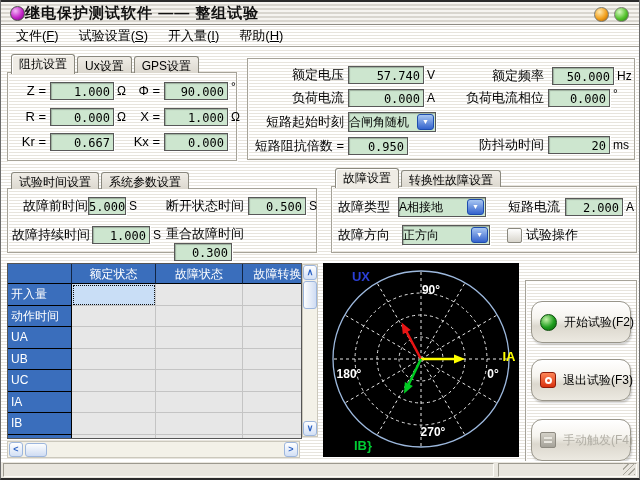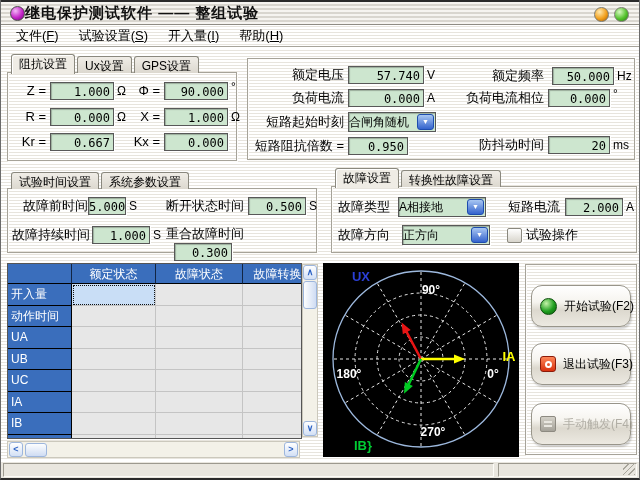--- a/index.html
+++ b/index.html
@@ -87,21 +87,21 @@
   .vsb { position: absolute; left: 301px; top: 264px; width: 16px; height: 173px; background: #f3f1e8; border: 1px solid #cbc8bc; display: flex; flex-direction: column; align-items: center; }
   .vsb .thumb { width: 14px; height: 28px; margin-top: 1px; border-radius: 3px; border: 1px solid #9db6dd; background: linear-gradient(90deg,#fdfefe,#cfdcf3); flex: none; }
   .vsb .spacer { flex: 1; }
   .hsb { position: absolute; left: 6px; top: 441px; width: 293px; height: 17px; background: #f3f1e8; border: 1px solid #cbc8bc; display: flex; align-items: center; padding: 0 1px; }
   .hsb .thumb { width: 22px; height: 14px; margin-left: 2px; border-radius: 3px; border: 1px solid #9db6dd; background: linear-gradient(#fdfefe,#cfdcf3); flex: none; }
   .hsb .spacer { flex: 1; }
   .thumb-grip { background-image: repeating-linear-gradient(180deg, transparent 0 3px, #aebfdd 3px 4px); background-size: 8px 12px; background-position: center; background-repeat: no-repeat; }
   
   .plot { position: absolute; left: 322px; top: 263px; width: 196px; height: 194px; background: #000; }
   
-  .actions { position: absolute; left: 524px; top: 264px; width: 112px; height: 191px; }
+  .actions { position: absolute; left: 524px; top: 280px; width: 112px; height: 191px; }
   .action-btn {
     position: absolute; left: 5px; width: 100px; height: 42px; border-radius: 11px;
     border: 1px solid #98958a;
     background: linear-gradient(180deg,#ffffff 0%,#f6f4ef 40%,#dcd8ce 60%,#ece9e1 100%);
     box-shadow: inset 0 1px 0 #fff, 1px 2px 2px rgba(0,0,0,.18);
     display: flex; align-items: center; padding-left: 8px; gap: 7px; font-size: 12px; white-space: nowrap;
   }
   .action-btn.disabled { color: #b2afa6; }
   .icon-start { width: 17px; height: 17px; border-radius: 50%; background: radial-gradient(circle at 35% 30%, #c4f2a8, #1f9e1f 55%, #0a5c0a); border: 1px solid #0a4d0a; flex: none; }
   .icon-exit { width: 16px; height: 16px; border-radius: 3px; background: linear-gradient(#fd8557,#d9310f); border: 1px solid #8c1a08; display: flex; align-items: center; justify-content: center; flex: none; }

